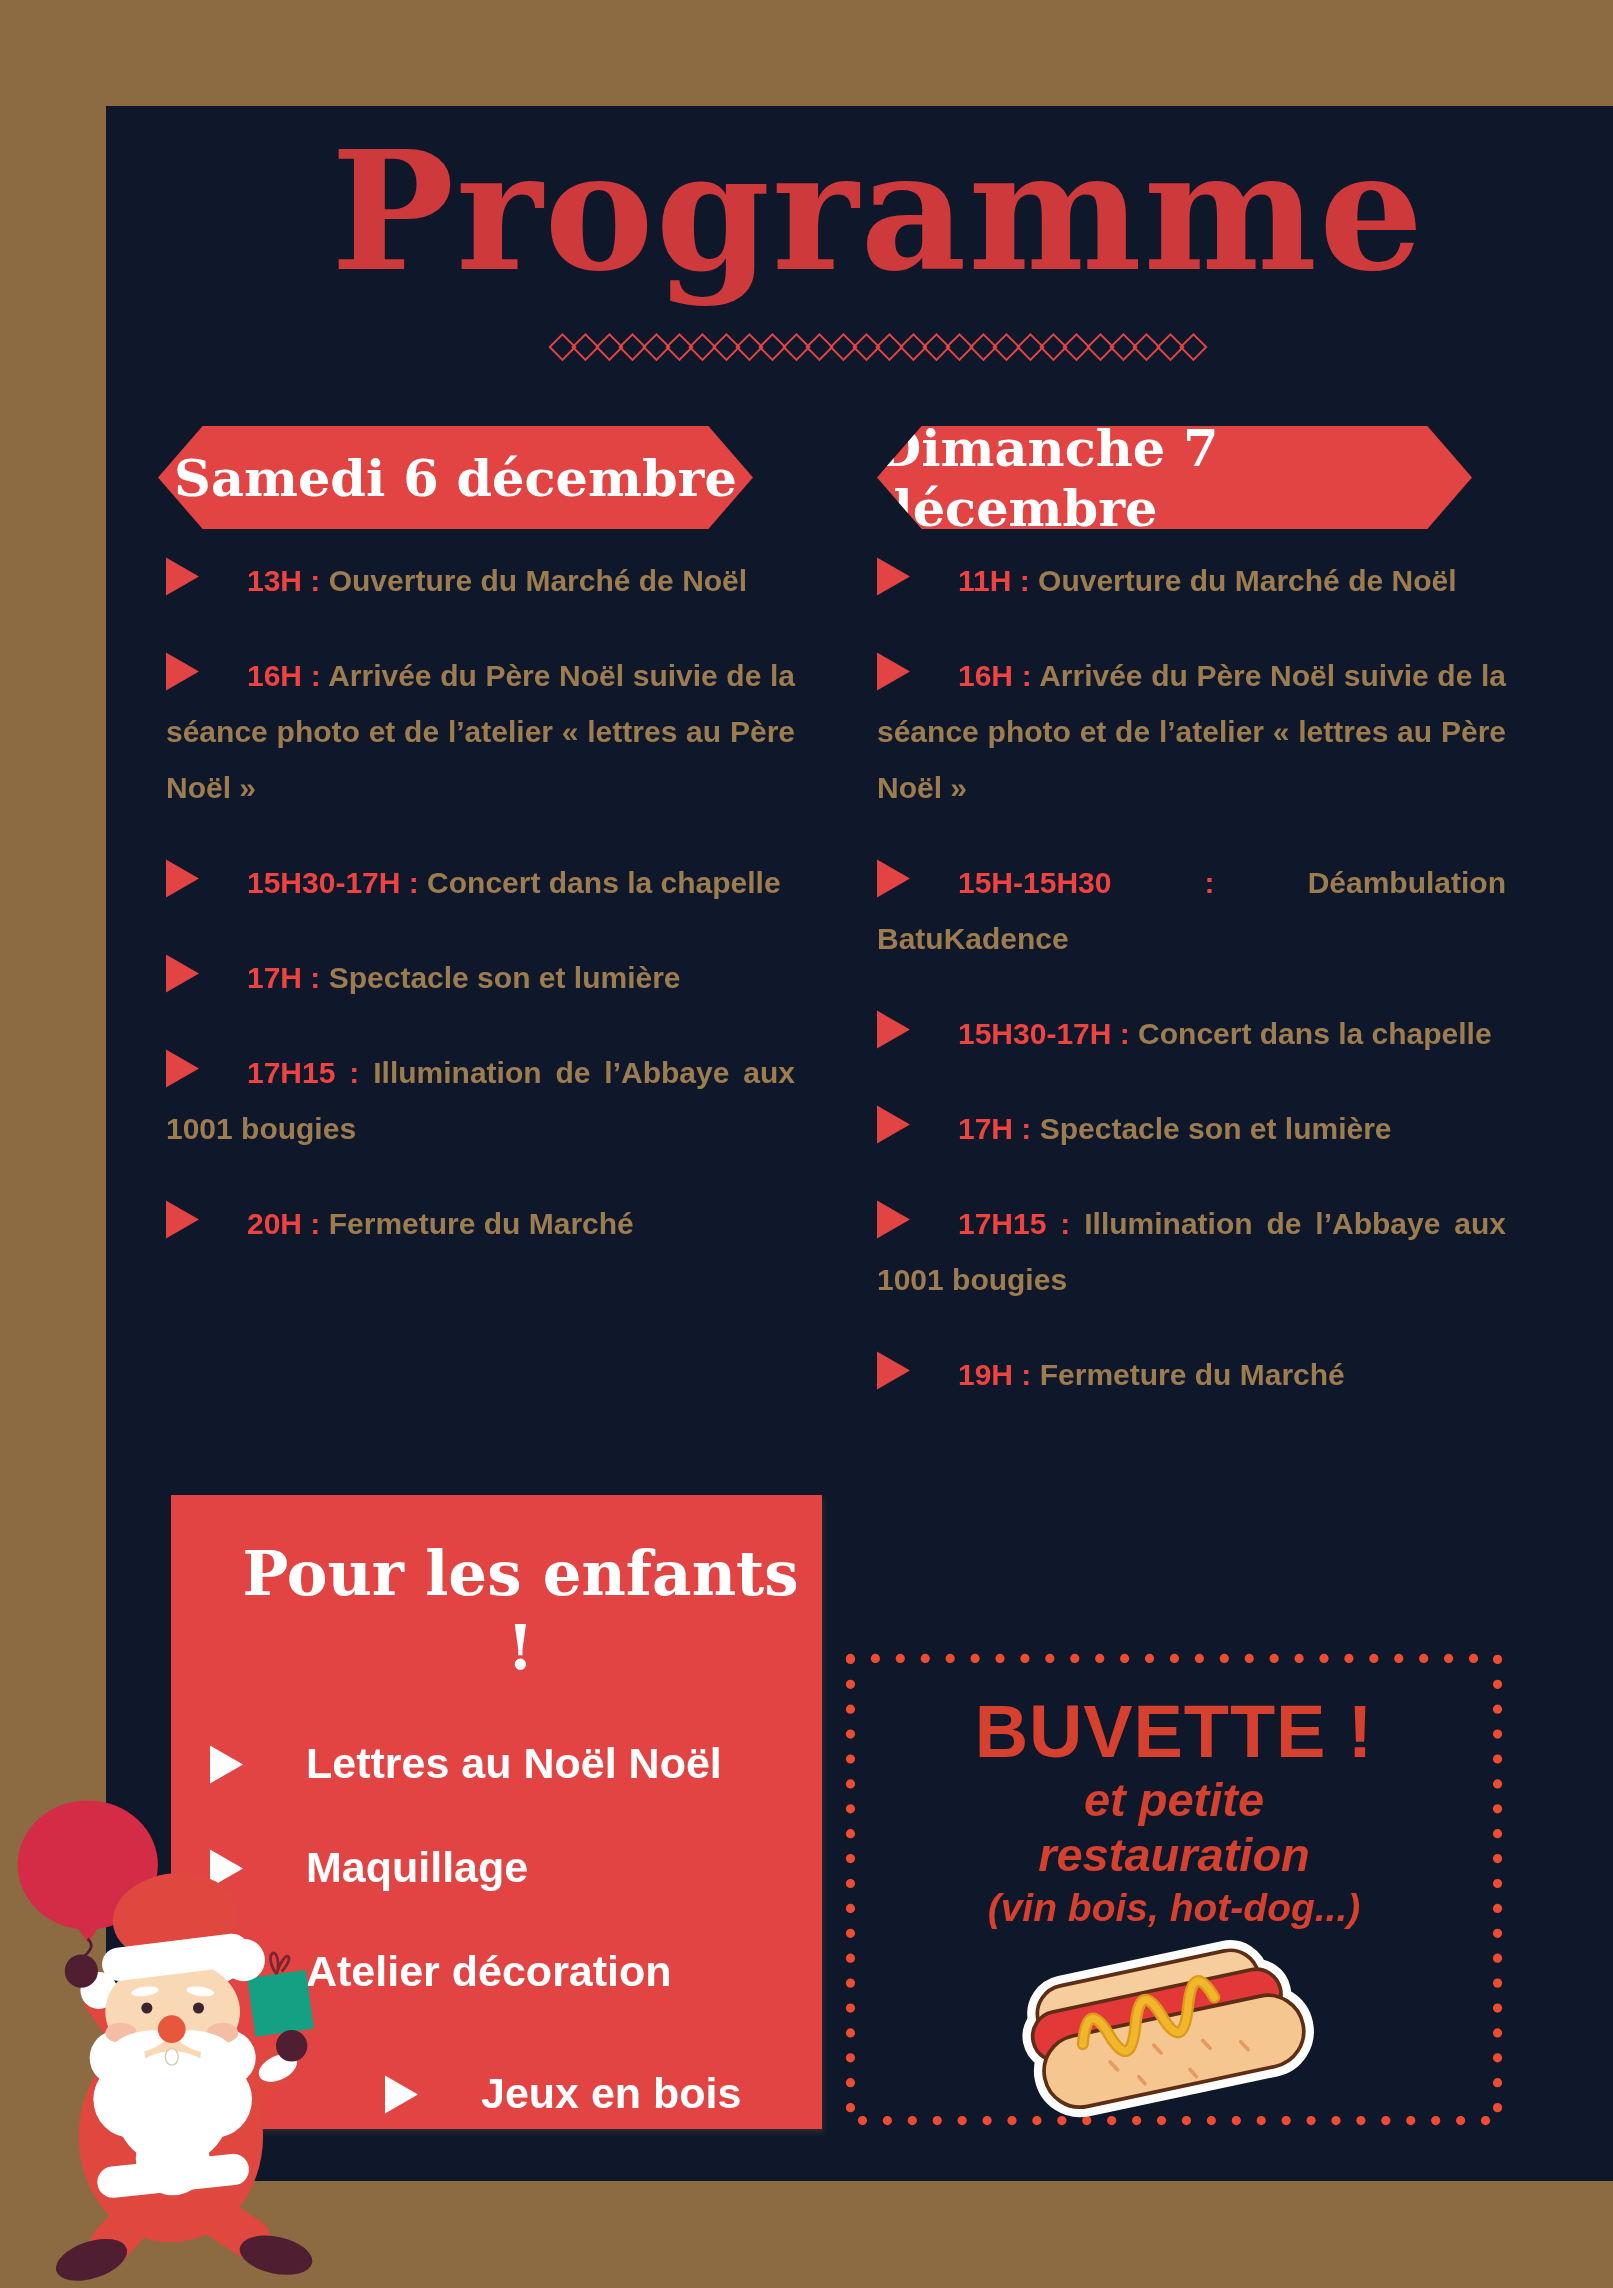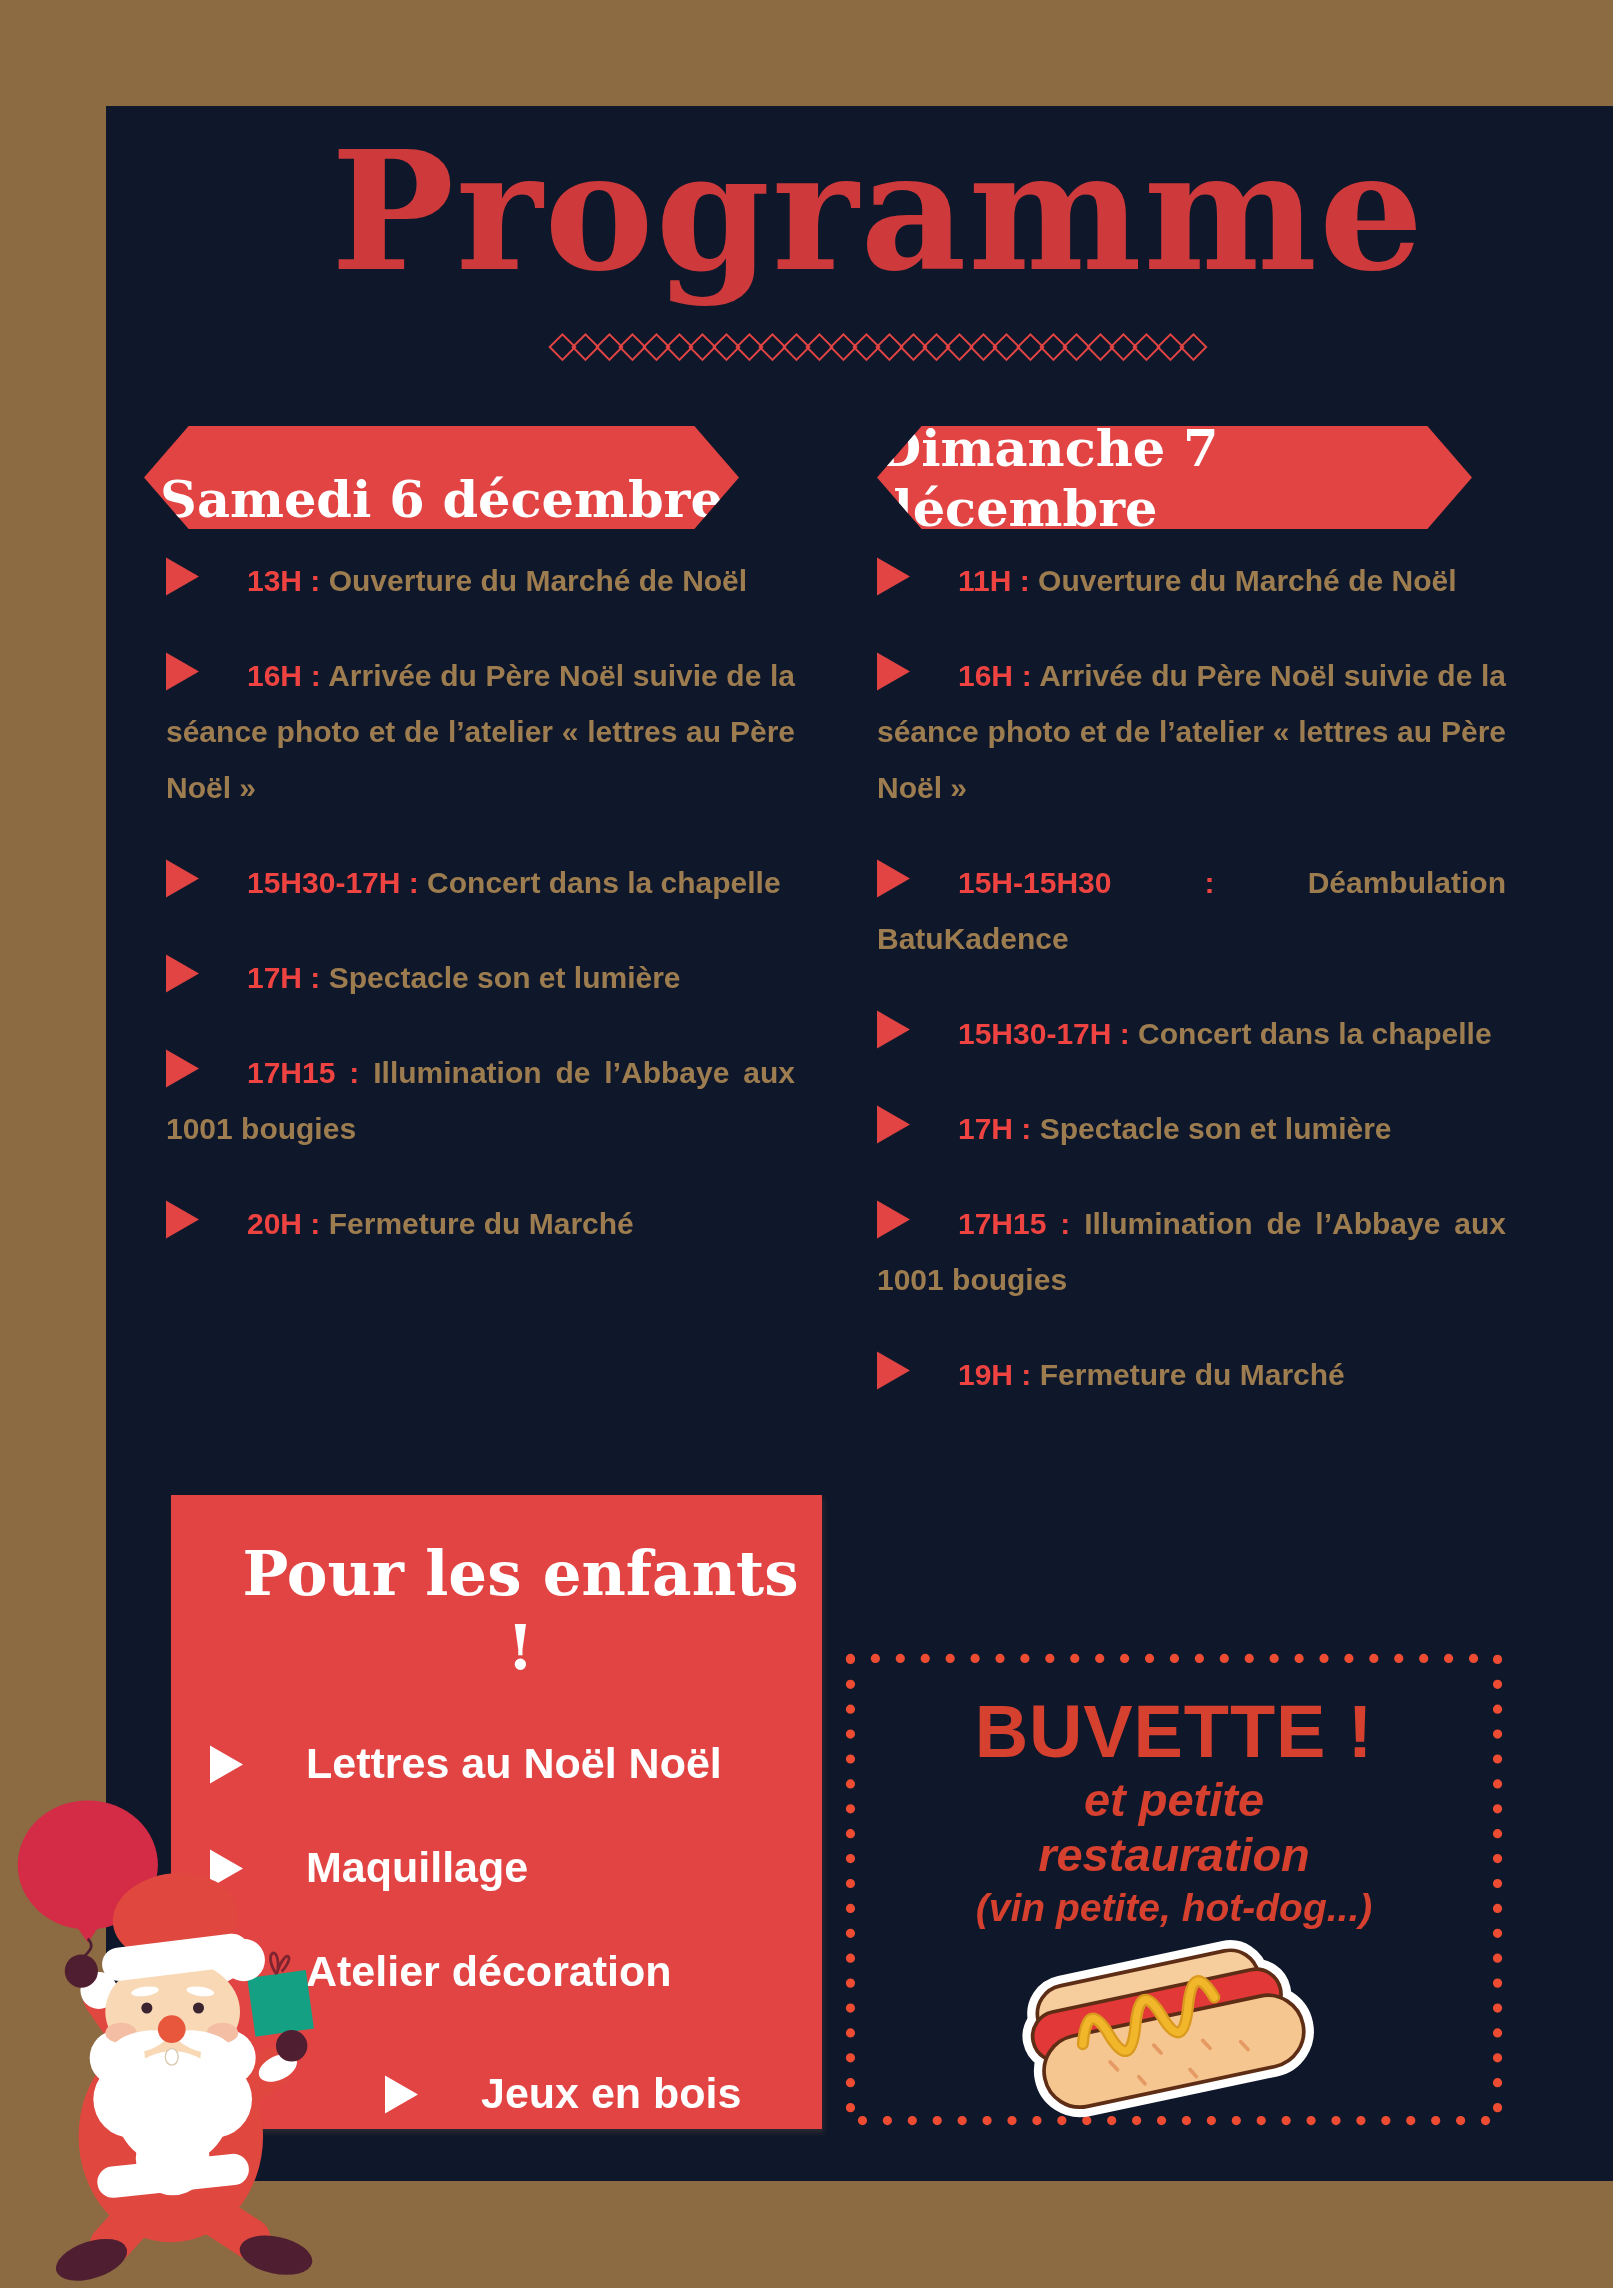--- a/index.html
+++ b/index.html
@@ -25,21 +25,21 @@
   .divider i{display:block;width:15.7px;height:15.7px;border:2.3px solid #E14443;transform:rotate(45deg);}
   .divider i + i{margin-left:3.7px;}
   
   .banner{
     position:absolute;top:320px;height:103px;width:595px;
     background:#E14443;color:#fff;
     clip-path:polygon(0 50%, 7.5% 0, 92.5% 0, 100% 50%, 92.5% 100%, 7.5% 100%);
     display:flex;align-items:center;justify-content:center;
     font-family:"DejaVu Serif", serif;font-weight:bold;font-size:51px;
   }
-  .banner.left{left:38px;align-items:flex-end;}
+  .banner.left{left:52px;}
   .banner.right{left:771px;}
   
   .col{position:absolute;top:447px;width:629px;}
   .col.left{left:60px;}
   .col.right{left:771px;}
   .event{
     font-size:30px;line-height:56px;color:#9D7D4F;font-weight:bold;
     text-align:justify;margin:0 0 39px 0;
   }
   .tri{
@@ -158,21 +158,21 @@
     <div class="kid-item indent"><span class="tri"></span><span>Jeux en bois</span></div>
   </div>
 
   <div class="buvette">
     <svg class="dots" viewBox="0 0 715 515" preserveAspectRatio="none">
       <rect x="7" y="7" width="701" height="501" fill="none" stroke="#ED4C33" stroke-width="10" stroke-linecap="round" stroke-dasharray="0 27"></rect>
     </svg>
     <div class="buvette-title">BUVETTE !</div>
     <div class="buvette-sub">et petite</div>
     <div class="buvette-sub">restauration</div>
-    <div class="buvette-detail">(vin petite, hot-dog...)</div>
+    <div class="buvette-detail">(vin bois, hot-dog...)</div>
 
     <svg class="hotdog" viewBox="0 0 400 200">
       <g transform="rotate(-12 200 100)">
         <g stroke="#ffffff" stroke-width="22" fill="#ffffff" stroke-linejoin="round">
           <rect x="58" y="28" width="244" height="62" rx="31"></rect>
           <rect x="48" y="54" width="274" height="54" rx="27"></rect>
           <rect x="52" y="84" width="286" height="78" rx="39"></rect>
         </g>
         <rect x="58" y="28" width="244" height="62" rx="31" fill="#F6CE9E" stroke="#5E2D15" stroke-width="4"></rect>
         <rect x="48" y="54" width="274" height="54" rx="27" fill="#E23837" stroke="#5E2D15" stroke-width="4"></rect>

